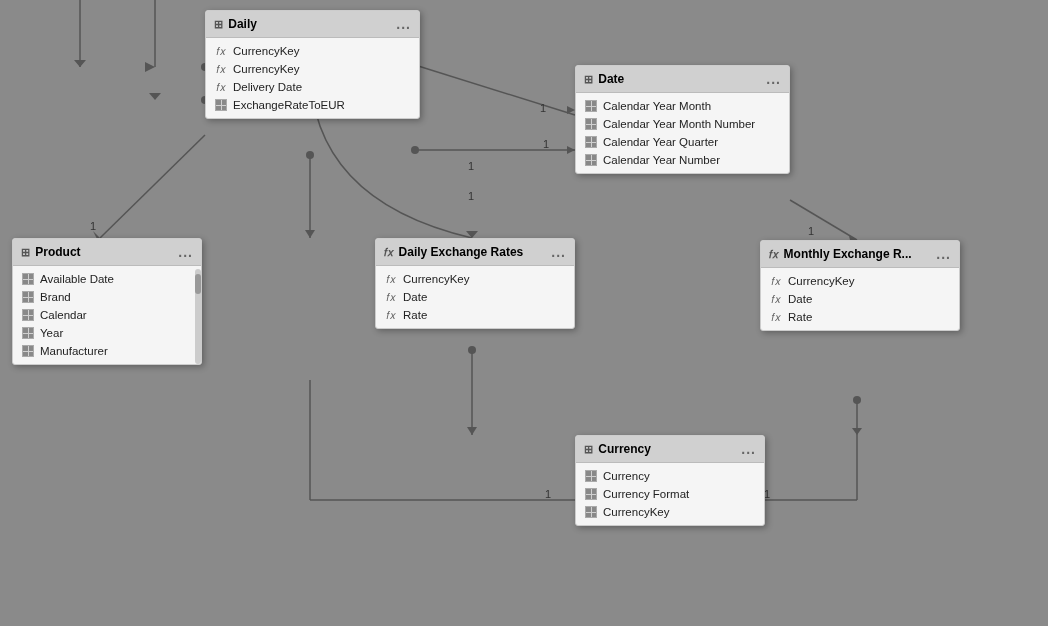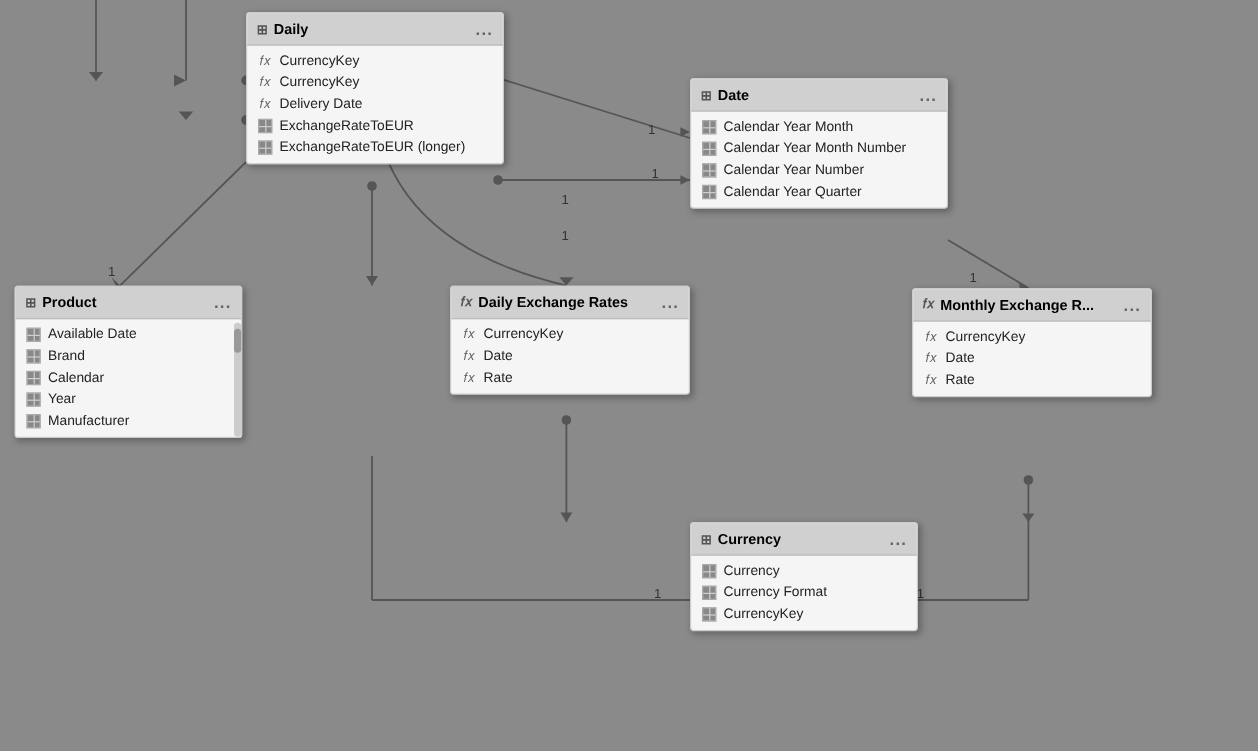--- a/index.html
+++ b/index.html
@@ -224,31 +224,20 @@
         <span class="row-icon">
           <div class="icon-table">
               <span></span>
               <span></span>
               <span></span>
               <span></span>
             </div>
         </span>
         <span>ExchangeRateToEUR</span>
       </div>
-      <div class="table-row">
-        <span class="row-icon">
-          <div class="icon-table">
-              <span></span>
-              <span></span>
-              <span></span>
-              <span></span>
-            </div>
-        </span>
-        <span>ExchangeRateToEUR (longer)</span>
-      </div>
     </div>
   </div>
 
   <div class="table-card" style="left:575px; top:65px; width:215px;">
     <div class="table-header">
       <div class="table-header-left">
         <span class="table-header-icon">⊞</span>
         <span>Date</span>
       </div>
       <span class="table-menu">...</span>
@@ -278,32 +267,32 @@
       </div>
       <div class="table-row">
         <span class="row-icon">
           <div class="icon-table">
               <span></span>
               <span></span>
               <span></span>
               <span></span>
             </div>
         </span>
+        <span>Calendar Year Quarter</span>
+      </div>
+      <div class="table-row">
+        <span class="row-icon">
+          <div class="icon-table">
+              <span></span>
+              <span></span>
+              <span></span>
+              <span></span>
+            </div>
+        </span>
         <span>Calendar Year Number</span>
-      </div>
-      <div class="table-row">
-        <span class="row-icon">
-          <div class="icon-table">
-              <span></span>
-              <span></span>
-              <span></span>
-              <span></span>
-            </div>
-        </span>
-        <span>Calendar Year Quarter</span>
       </div>
     </div>
   </div>
 
   <div class="table-card" style="left:12px; top:238px; width:190px;">
     <div class="table-header">
       <div class="table-header-left">
         <span class="table-header-icon">⊞</span>
         <span>Product</span>
       </div>

